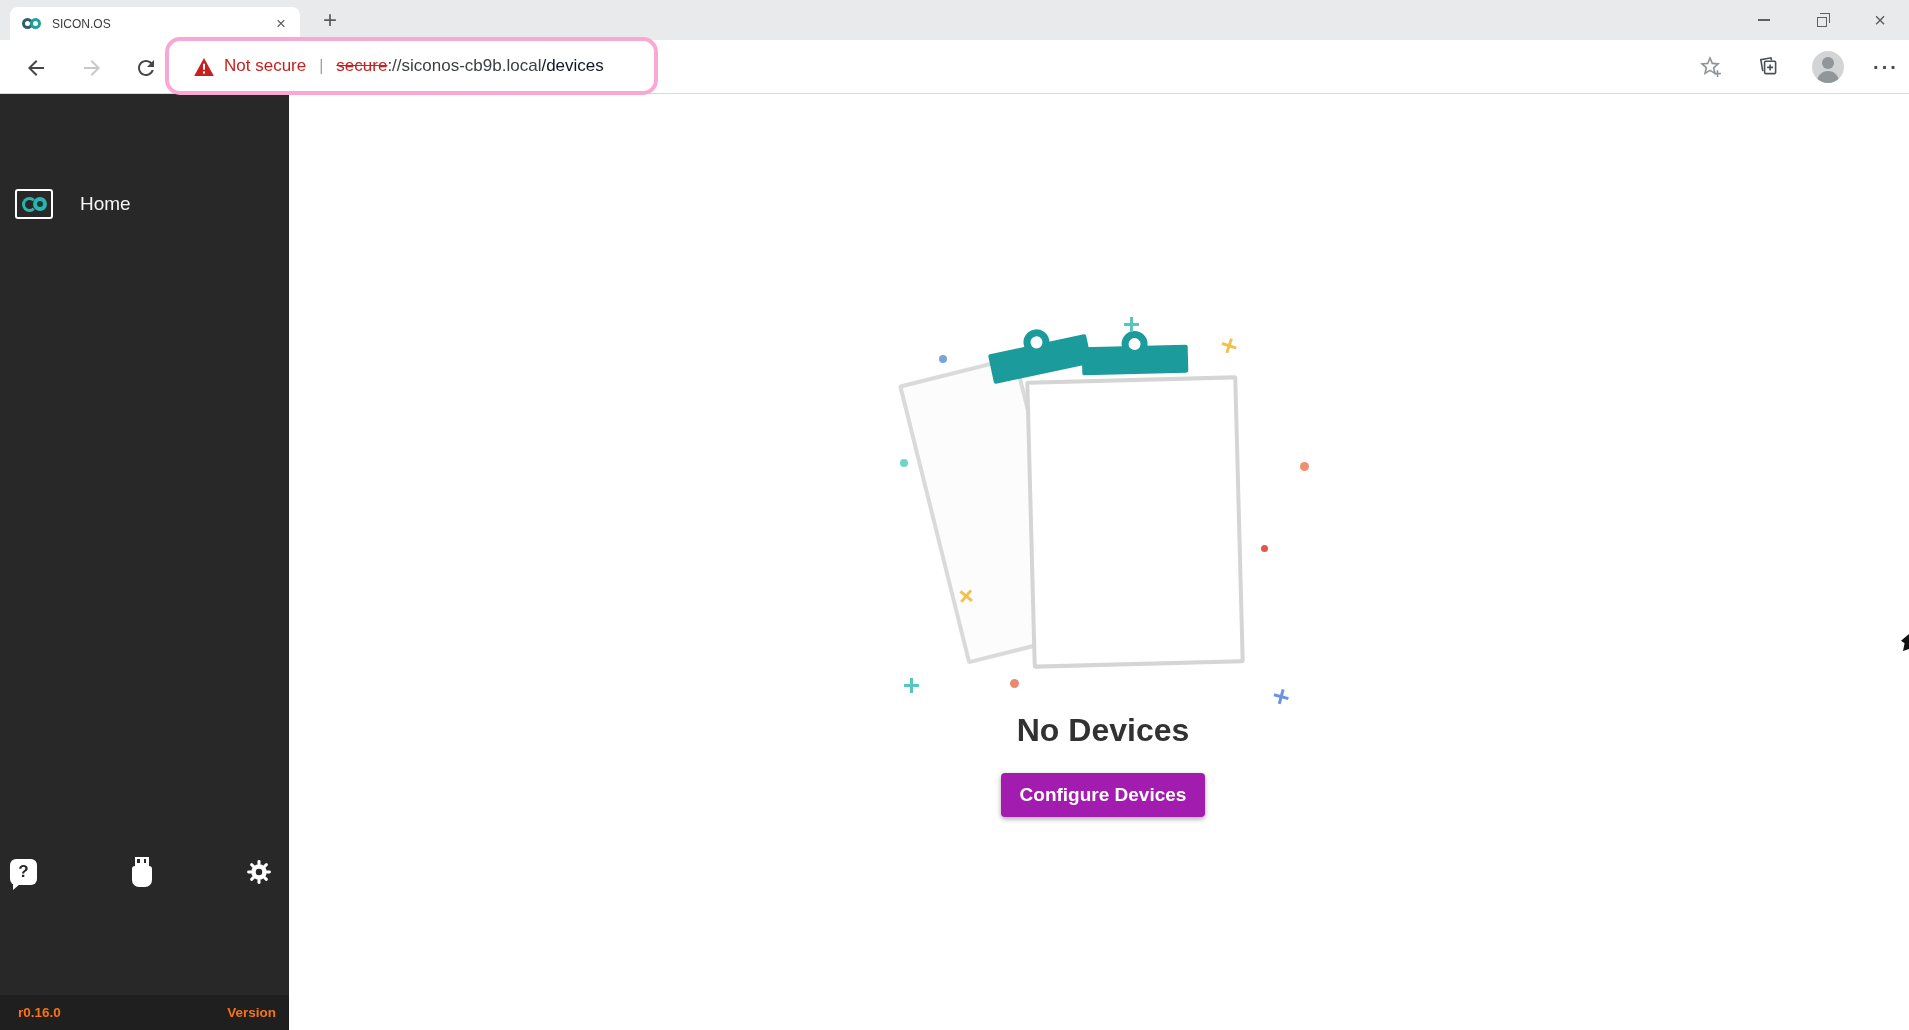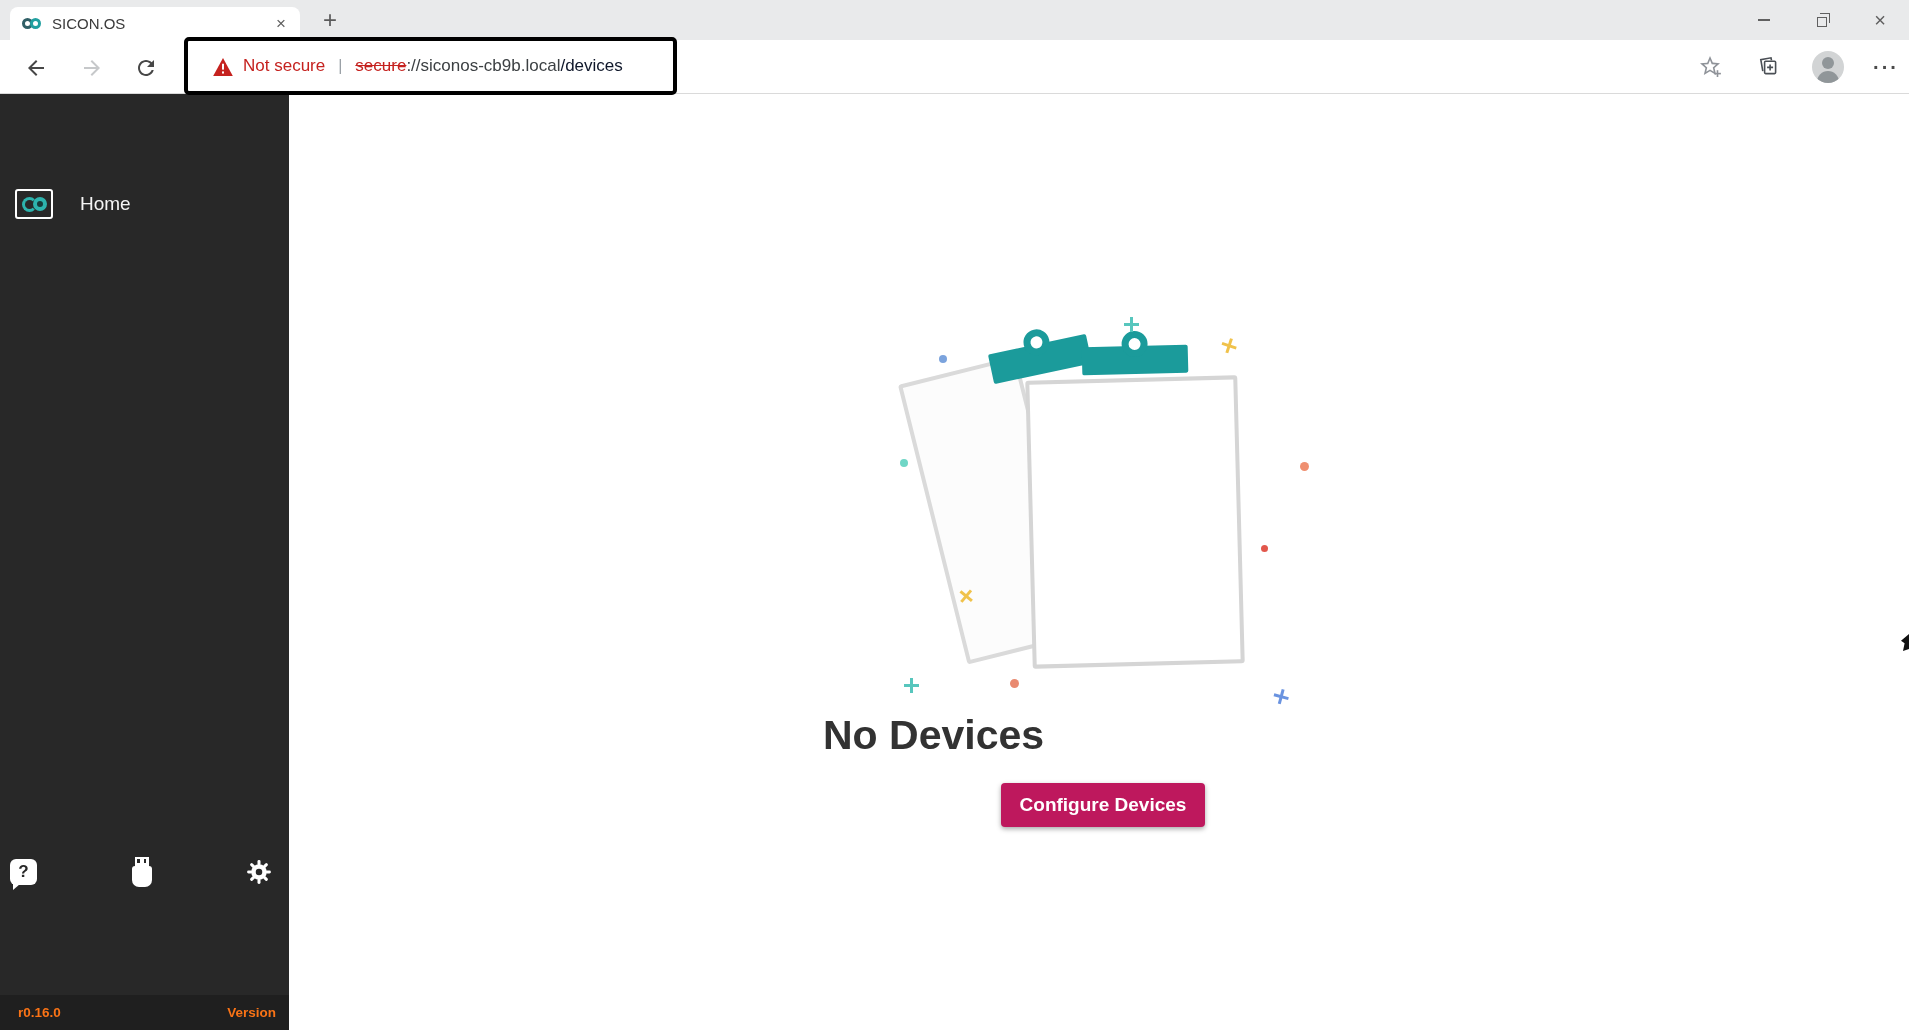--- a/index.html
+++ b/index.html
@@ -6,37 +6,37 @@
   body { margin:0; font-family:"Liberation Sans", sans-serif; }
   .page { position:relative; width:1909px; height:1030px; background:#fff; overflow:hidden; }
 
   
   .titlebar { position:absolute; left:0; top:0; width:100%; height:40px; background:#e9eaeb; }
   .tab { position:absolute; left:10px; top:7px; width:290px; height:33px; background:#fff;
          border-radius:8px 8px 0 0; display:flex; align-items:center; padding:0 12px; }
   .favicon { position:relative; width:20px; height:13px; margin-right:10px; flex:none; }
   .favicon .c1 { position:absolute; left:0; top:1px; width:11px; height:11px; border:3px solid #305f66; border-radius:50%; }
   .favicon .c2 { position:absolute; left:8px; top:1px; width:11px; height:11px; border:3px solid #21a0a0; border-radius:50%; background:#fff; }
-  .tab-title { flex:1; font-size:15px; color:#3a3a3a; white-space:nowrap; overflow:hidden; }
+  .tab-title { flex:1; font-size:12px; color:#3a3a3a; white-space:nowrap; overflow:hidden; }
   .tab-close { font-size:17px; color:#5f5f5f; padding:0 2px; cursor:default; }
   .newtab { position:absolute; left:316px; top:6px; width:28px; height:28px; display:flex; align-items:center;
             justify-content:center; font-size:24px; font-weight:300; color:#5a5a5a; }
   .win-controls { position:absolute; right:0; top:0; height:40px; display:flex; }
   .win-btn { width:58px; height:40px; display:flex; align-items:center; justify-content:center; color:#5f5f5f; }
   .minbar { width:12px; height:1.5px; background:#606060; }
   .restore { position:relative; width:10px; height:10px; border:1.4px solid #606060; margin-top:3px; }
   .restore::before { content:""; position:absolute; left:1.6px; top:-4.6px; width:9px; height:9px;
                      border-top:1.4px solid #606060; border-right:1.4px solid #606060; }
   .win-close { font-size:20px; font-weight:300; }
 
   
   .toolbar { position:absolute; left:0; top:40px; width:100%; height:54px; background:#fff; border-bottom:1px solid #dadada; }
   .nav-ic { position:absolute; top:56px; width:24px; height:24px; }
-  .addr-box { position:absolute; left:184px; top:37px; width:493px; height:58px; z-index:6;
-              border:4px solid #000000; border-radius:5px; background:#fff;
+  .addr-box { position:absolute; left:165px; top:37px; width:493px; height:58px; z-index:6;
+              border:4px solid #f9a8d4; border-radius:15px; background:#fff;
               display:flex; align-items:center; padding-left:25px; font-size:17px; white-space:nowrap; }
   .warn-svg { margin-right:10px; margin-top:2px; }
   .not-secure { color:#c5221f; }
   .addr-sep { color:#9aa0a6; margin:0 13px; font-size:16px; }
   .https-struck { color:#c5221f; text-decoration:line-through; }
   .addr-host { color:#3c4043; }
   .addr-path { color:#0f172a; }
   .avatar { position:absolute; left:1812px; top:51px; width:32px; height:32px; border-radius:50%;
             background:#d2d4d5; overflow:hidden; }
   .av-head { position:absolute; left:10px; top:6px; width:12px; height:12px; border-radius:50%; background:#909699; }
@@ -87,22 +87,22 @@
                  border:4px solid #d5d5d5; border-radius:3px; transform:rotate(-1.5deg); }
   .clip { position:absolute; background:#1b9b9b; border-radius:2px; }
   .clip-back  { left:167px; top:44px; width:100px; height:30px; transform:rotate(-12deg); }
   .clip-front { left:259px; top:46px; width:106px; height:28px; transform:rotate(-1.5deg); }
   .ring { position:absolute; left:50%; top:-15px; margin-left:-13px; width:26px; height:26px;
           border:7px solid #1b9b9b; border-radius:50%; background:#fff; }
   .dot { position:absolute; border-radius:50%; }
   .plus { position:absolute; width:15px; height:15px; }
   .plus::before { content:""; position:absolute; left:6px; top:0; width:3px; height:15px; background:currentColor; }
   .plus::after  { content:""; position:absolute; left:0; top:6px; width:15px; height:3px; background:currentColor; }
-  .empty-title { margin-top:12px; text-align:left; font-size:41px; font-weight:bold; color:#323232; }
-  .config-btn { display:block; margin:24px auto 0; background:#be185d; color:#fff; font-family:"Liberation Sans",sans-serif;
+  .empty-title { margin-top:12px; text-align:center; font-size:32px; font-weight:bold; color:#323232; }
+  .config-btn { display:block; margin:24px auto 0; background:#a21caf; color:#fff; font-family:"Liberation Sans",sans-serif;
                 font-size:19px; font-weight:bold; border:none; border-radius:4px; padding:11px 19px;
                 box-shadow:0 2px 5px rgba(0,0,0,0.35); cursor:pointer; }
   .cursor-mark { position:absolute; right:0; top:634px; width:8px; height:17px; background:#111;
                  clip-path:polygon(100% 0, 0 40%, 45% 55%, 25% 100%, 100% 88%); }
 </style>
 </head>
 <body>
 
 <div class="page">
 

